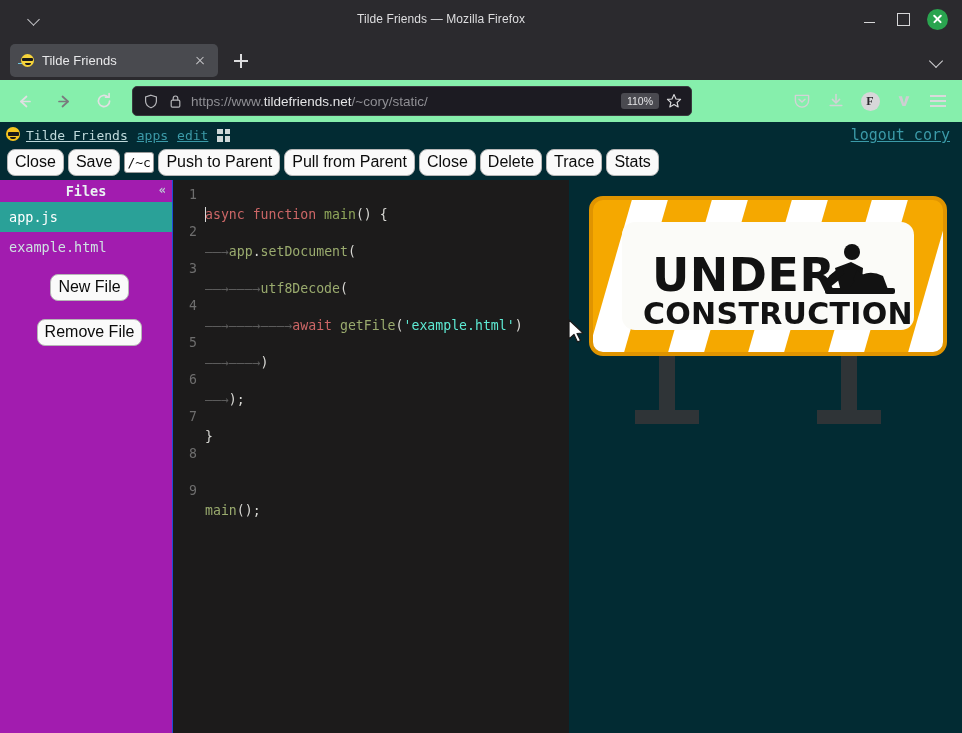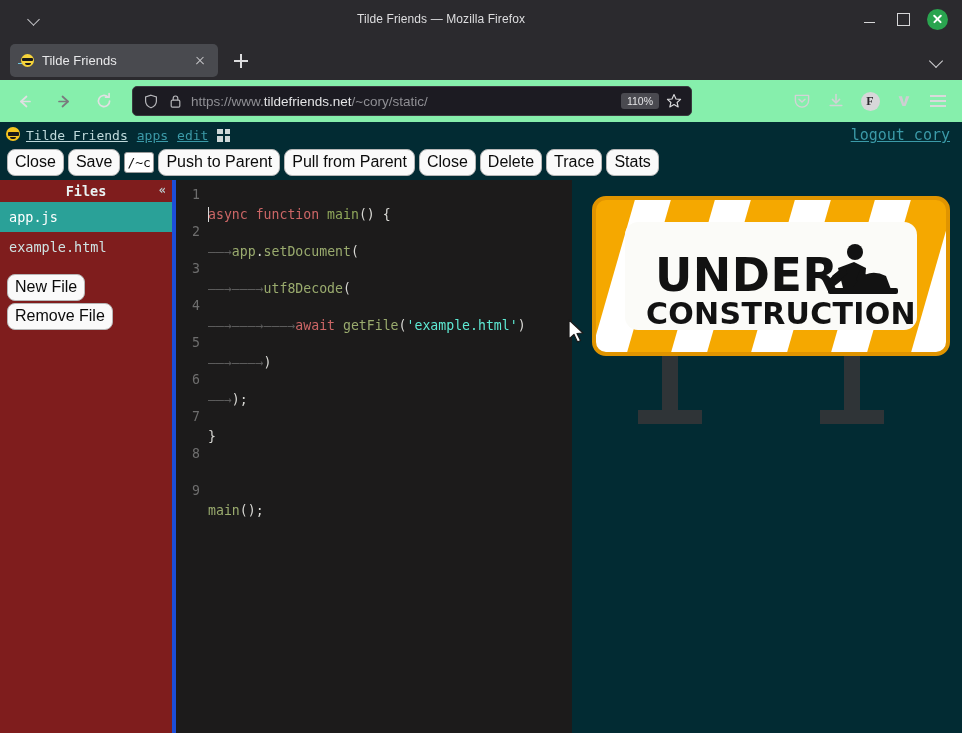--- a/index.html
+++ b/index.html
@@ -177,39 +177,39 @@
   }
   .path-input {
     background: #ffffff; color: #111; border: 1px solid #9a9a9a; border-radius: 3px;
     width: 30px; height: 21px; font-size: 13px; padding: 0 2px;
     font-family: "DejaVu Sans Mono", monospace; box-sizing: border-box;
   }
 
   .workarea { position: absolute; left: 0; top: 58px; right: 0; bottom: 0; display: flex; }
 
   .files-pane {
-    width: 172px; flex: 0 0 172px; background: #7f1d1d; position: relative;
-    border-right: 4px solid #1d4ed8;
+    width: 172px; flex: 0 0 172px; background: #a21caf; position: relative;
+    border-right: 1px solid #1d4ed8;
   }
   .files-head {
     display: flex; align-items: center; justify-content: center; position: relative;
     height: 22px; color: #e9f2f2; font-family: "DejaVu Sans Mono", monospace;
     font-size: 13.5px; font-weight: bold;
   }
   .collapse-ico {
     position: absolute; right: 6px; top: 3px; color: #bcd2d4; font-size: 12px; cursor: pointer;
     font-family: "DejaVu Sans Mono", monospace;
   }
   .file-item {
     height: 30px; display: flex; align-items: center; padding-left: 9px;
     color: #cfe2e2; font-family: "DejaVu Sans Mono", monospace; font-size: 13.5px;
     cursor: pointer;
   }
   .file-item.active { background: #2aa198; color: #ffffff; }
-  .file-actions { padding: 12px 0 0 7px; display: flex; flex-direction: column; align-items: flex-start; gap: 2px; }
+  .file-actions { padding: 12px 0 0 7px; display: flex; flex-direction: column; align-items: center; gap: 18px; }
 
   .editor {
     flex: 0 0 396px; width: 396px; background: #1c1b1b; position: relative; overflow: hidden;
   }
   .code {
     font-family: "DejaVu Sans Mono", monospace; font-size: 13.2px; line-height: 17px;
     padding-top: 6px; white-space: pre;
   }
   .cline { display: flex; }
   .lnum {

